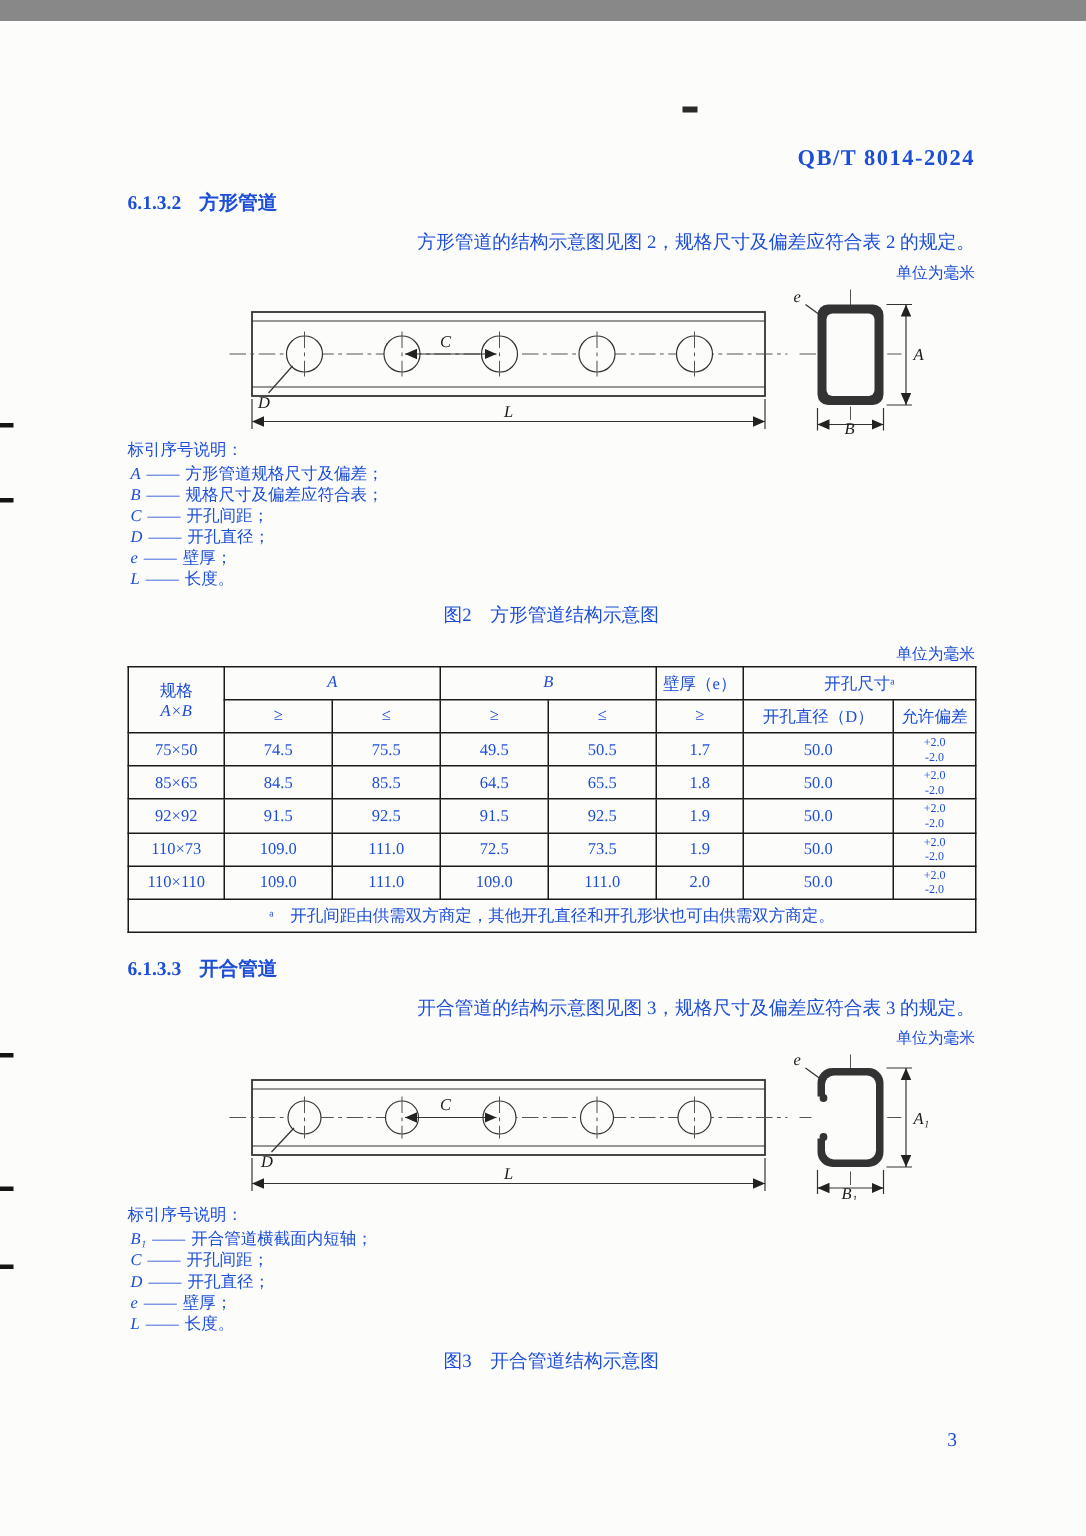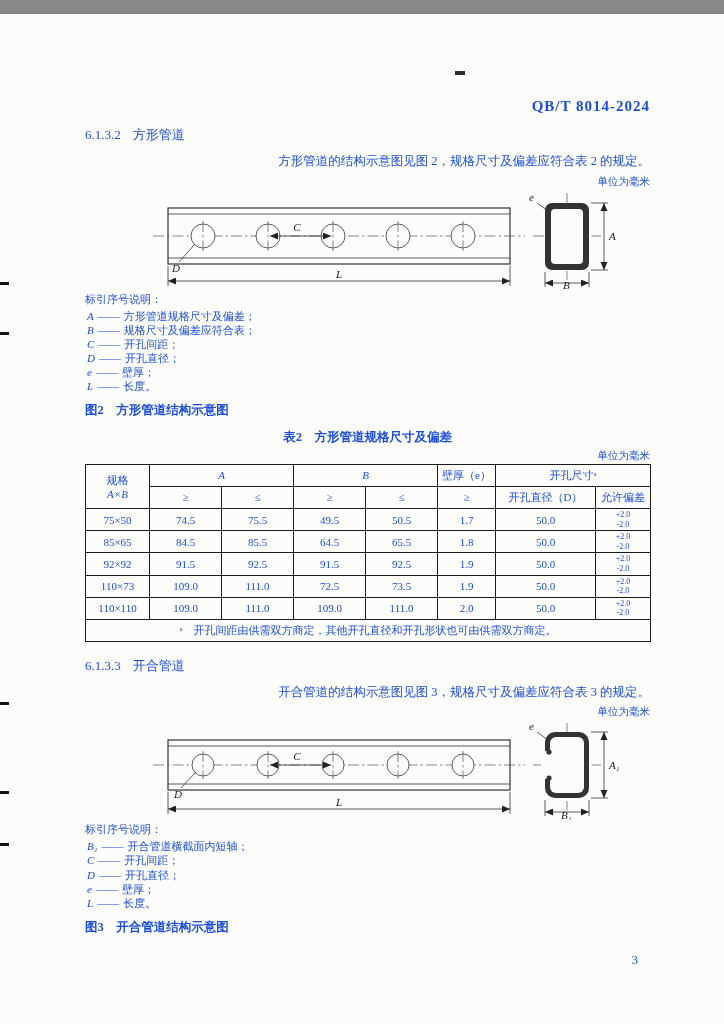--- a/index.html
+++ b/index.html
@@ -6,36 +6,36 @@
   html,body { background:#888; }
   .page {
     position:relative; width:724px; height:1024px; margin:14px auto;
     background:#fcfcfa; color:#1d4ed8;
     font-family:"Liberation Serif", serif; overflow:hidden;
   }
   .content { position:absolute; inset:0; padding:84px 74px 0 85px; }
 
   .doc-number { text-align:right; font-size:15px; font-weight:bold; letter-spacing:1px; margin-bottom:11px; }
 
-  .sec-heading { font-size:13px; font-weight:normal; margin-bottom:9px; }
+  .sec-heading { font-size:13px; font-weight:bold; margin-bottom:9px; }
   .sec-heading .num { margin-right:12px; }
 
   .para { font-size:12.5px; text-indent:2em; margin-bottom:4px; line-height:1.4;text-align:right; }
 
   .unit-note { text-align:right; font-size:10.5px; margin-bottom:1px; }
 
   .fig-wrap { margin:0 0 2px 0; }
   .fig-wrap svg { display:block; }
 
   .legend-title { font-size:11px; margin:2px 0 2px 0; }
   .legend-item { font-size:11px; line-height:1.28; padding-left:2px; }
   .var { font-style:italic; font-family:"Liberation Serif", serif; }
   .legend-item .dash { margin:0 4px; }
 
-  .fig-caption { font-size:12.5px; font-weight:bold; margin:9px 0 10px 0; }
+  .fig-caption { text-align:center; font-size:12.5px; font-weight:normal; margin:9px 0 10px 0; }
   .tbl-caption { text-align:center; font-size:12.5px; font-weight:bold; margin:0 0 3px 0; }
 
   table.spec { border-collapse:collapse; width:565px; border:1.6px solid #1a1a1a; table-layout:fixed;padding-left:44px; }
   table.spec th, table.spec td {
     border:1px solid #1a1a1a; text-align:center; vertical-align:middle;
     font-weight:normal; font-size:11px; padding:1px 2px;
   }
   table.spec thead th { height:22px; }
   table.spec tbody td { height:22px; }
   td.foot { text-align:left; font-size:10px; height:20px; padding-left:8px; }
@@ -138,21 +138,20 @@
       <div class="legend-item"><i class="var">A</i><span class="dash">——</span><span>方形管道规格尺寸及偏差；</span></div>
       <div class="legend-item"><i class="var">B</i><span class="dash">——</span><span>规格尺寸及偏差应符合表；</span></div>
       <div class="legend-item"><i class="var">C</i><span class="dash">——</span><span>开孔间距；</span></div>
       <div class="legend-item"><i class="var">D</i><span class="dash">——</span><span>开孔直径；</span></div>
       <div class="legend-item"><i class="var">e</i><span class="dash">——</span><span>壁厚；</span></div>
       <div class="legend-item"><i class="var">L</i><span class="dash">——</span><span>长度。</span></div>
     </div>
 
     <div class="fig-caption">图2　方形管道结构示意图</div>
 
-    <div class="tbl-caption">表2　方形管道规格尺寸及偏差</div>
     <div class="unit-note">单位为毫米</div>
 
     <table class="spec">
       <colgroup>
         <col style="width:64px">
           <col style="width:72px">
           <col style="width:72px">
           <col style="width:72px">
           <col style="width:72px">
           <col style="width:58px">

